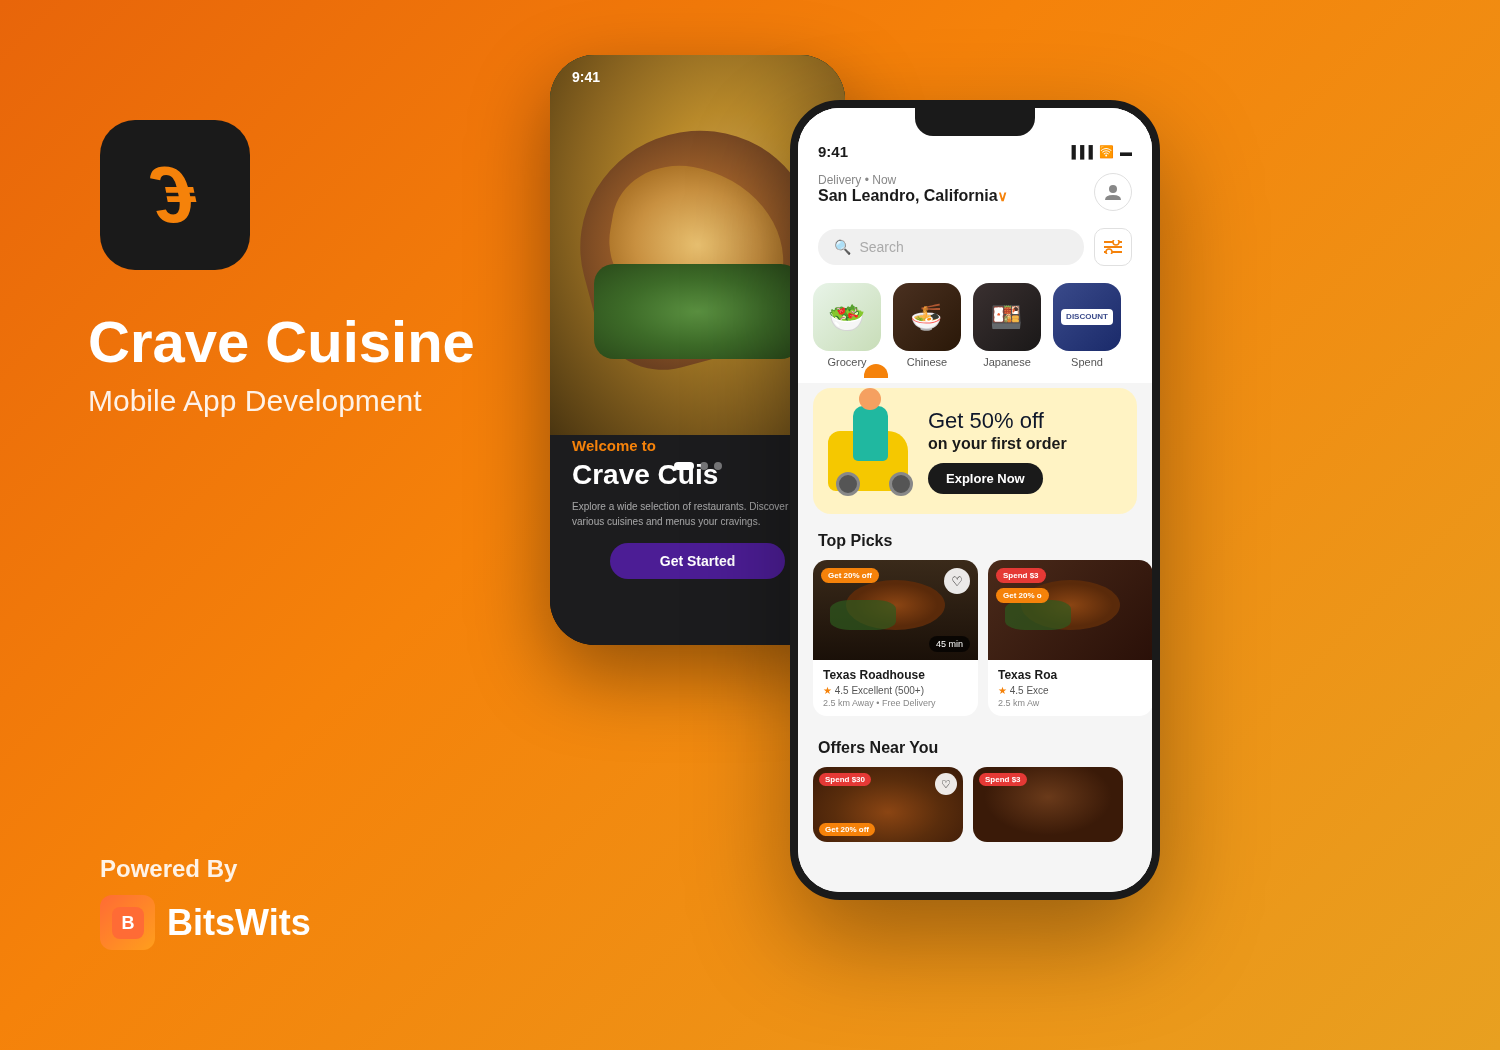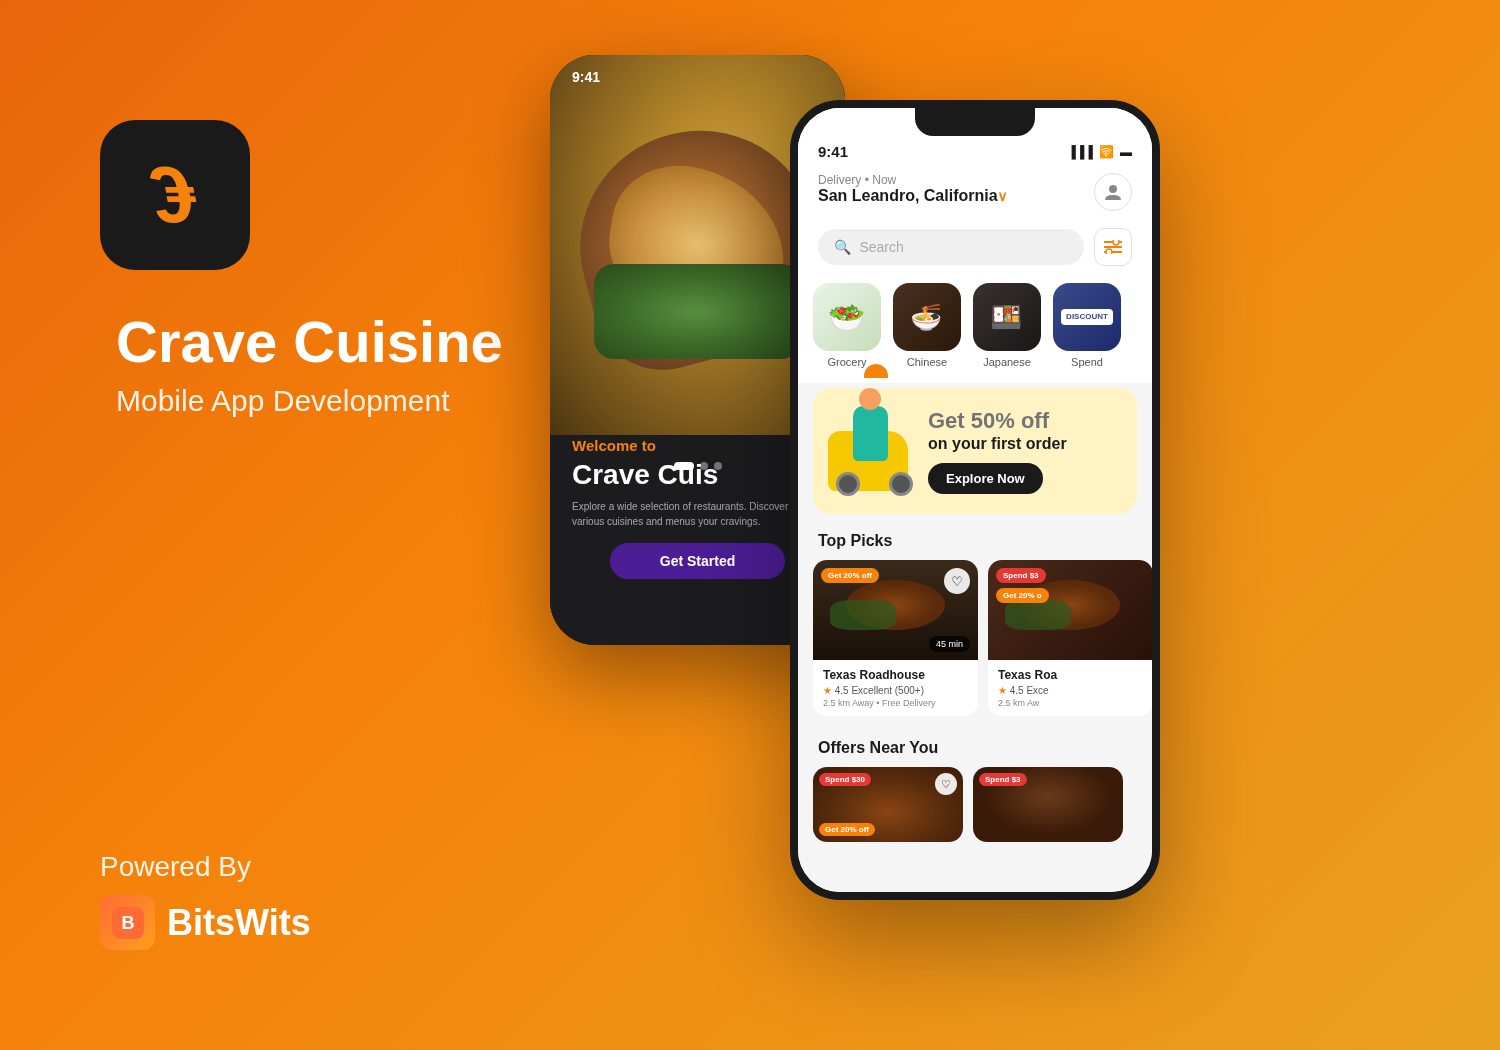--- a/index.html
+++ b/index.html
@@ -32,21 +32,21 @@
       font-style: italic;
       font-weight: 900;
       line-height: 1;
       transform: scaleX(-1);
     }
 
     
     .left-content {
       position: absolute;
       top: 310px;
-      left: 116px;
+      left: 88px;
     }
     .app-title {
       font-size: 58px;
       font-weight: 900;
       color: #fff;
       line-height: 1.1;
       margin-bottom: 10px;
     }
     .app-subtitle {
       font-size: 30px;
@@ -54,23 +54,23 @@
       color: rgba(255,255,255,0.9);
     }
 
     
     .powered-by {
       position: absolute;
       bottom: 100px;
       left: 100px;
     }
     .powered-label {
-      font-size: 28px;
+      font-size: 24px;
       color: rgba(255,255,255,0.9);
-      font-weight: 400;
+      font-weight: 700;
       margin-bottom: 12px;
     }
     .bitswits-logo {
       display: flex;
       align-items: center;
       gap: 12px;
     }
     .bitswits-icon {
       width: 55px;
       height: 55px;
@@ -451,22 +451,22 @@
       background: #F5820A;
       border-radius: 12px 12px 0 0;
       position: absolute;
       top: -24px;
       left: 5px;
     }
 
     .promo-text { flex: 1; }
     .promo-title {
       font-size: 22px;
-      font-weight: 700;
-      color: #737373;
+      font-weight: 400;
+      color: #0f172a;
       line-height: 1.2;
     }
     .promo-subtitle {
       font-size: 16px;
       font-weight: 700;
       color: #1a1a1a;
       margin-bottom: 10px;
     }
     .explore-btn {
       background: #1a1a1a;

